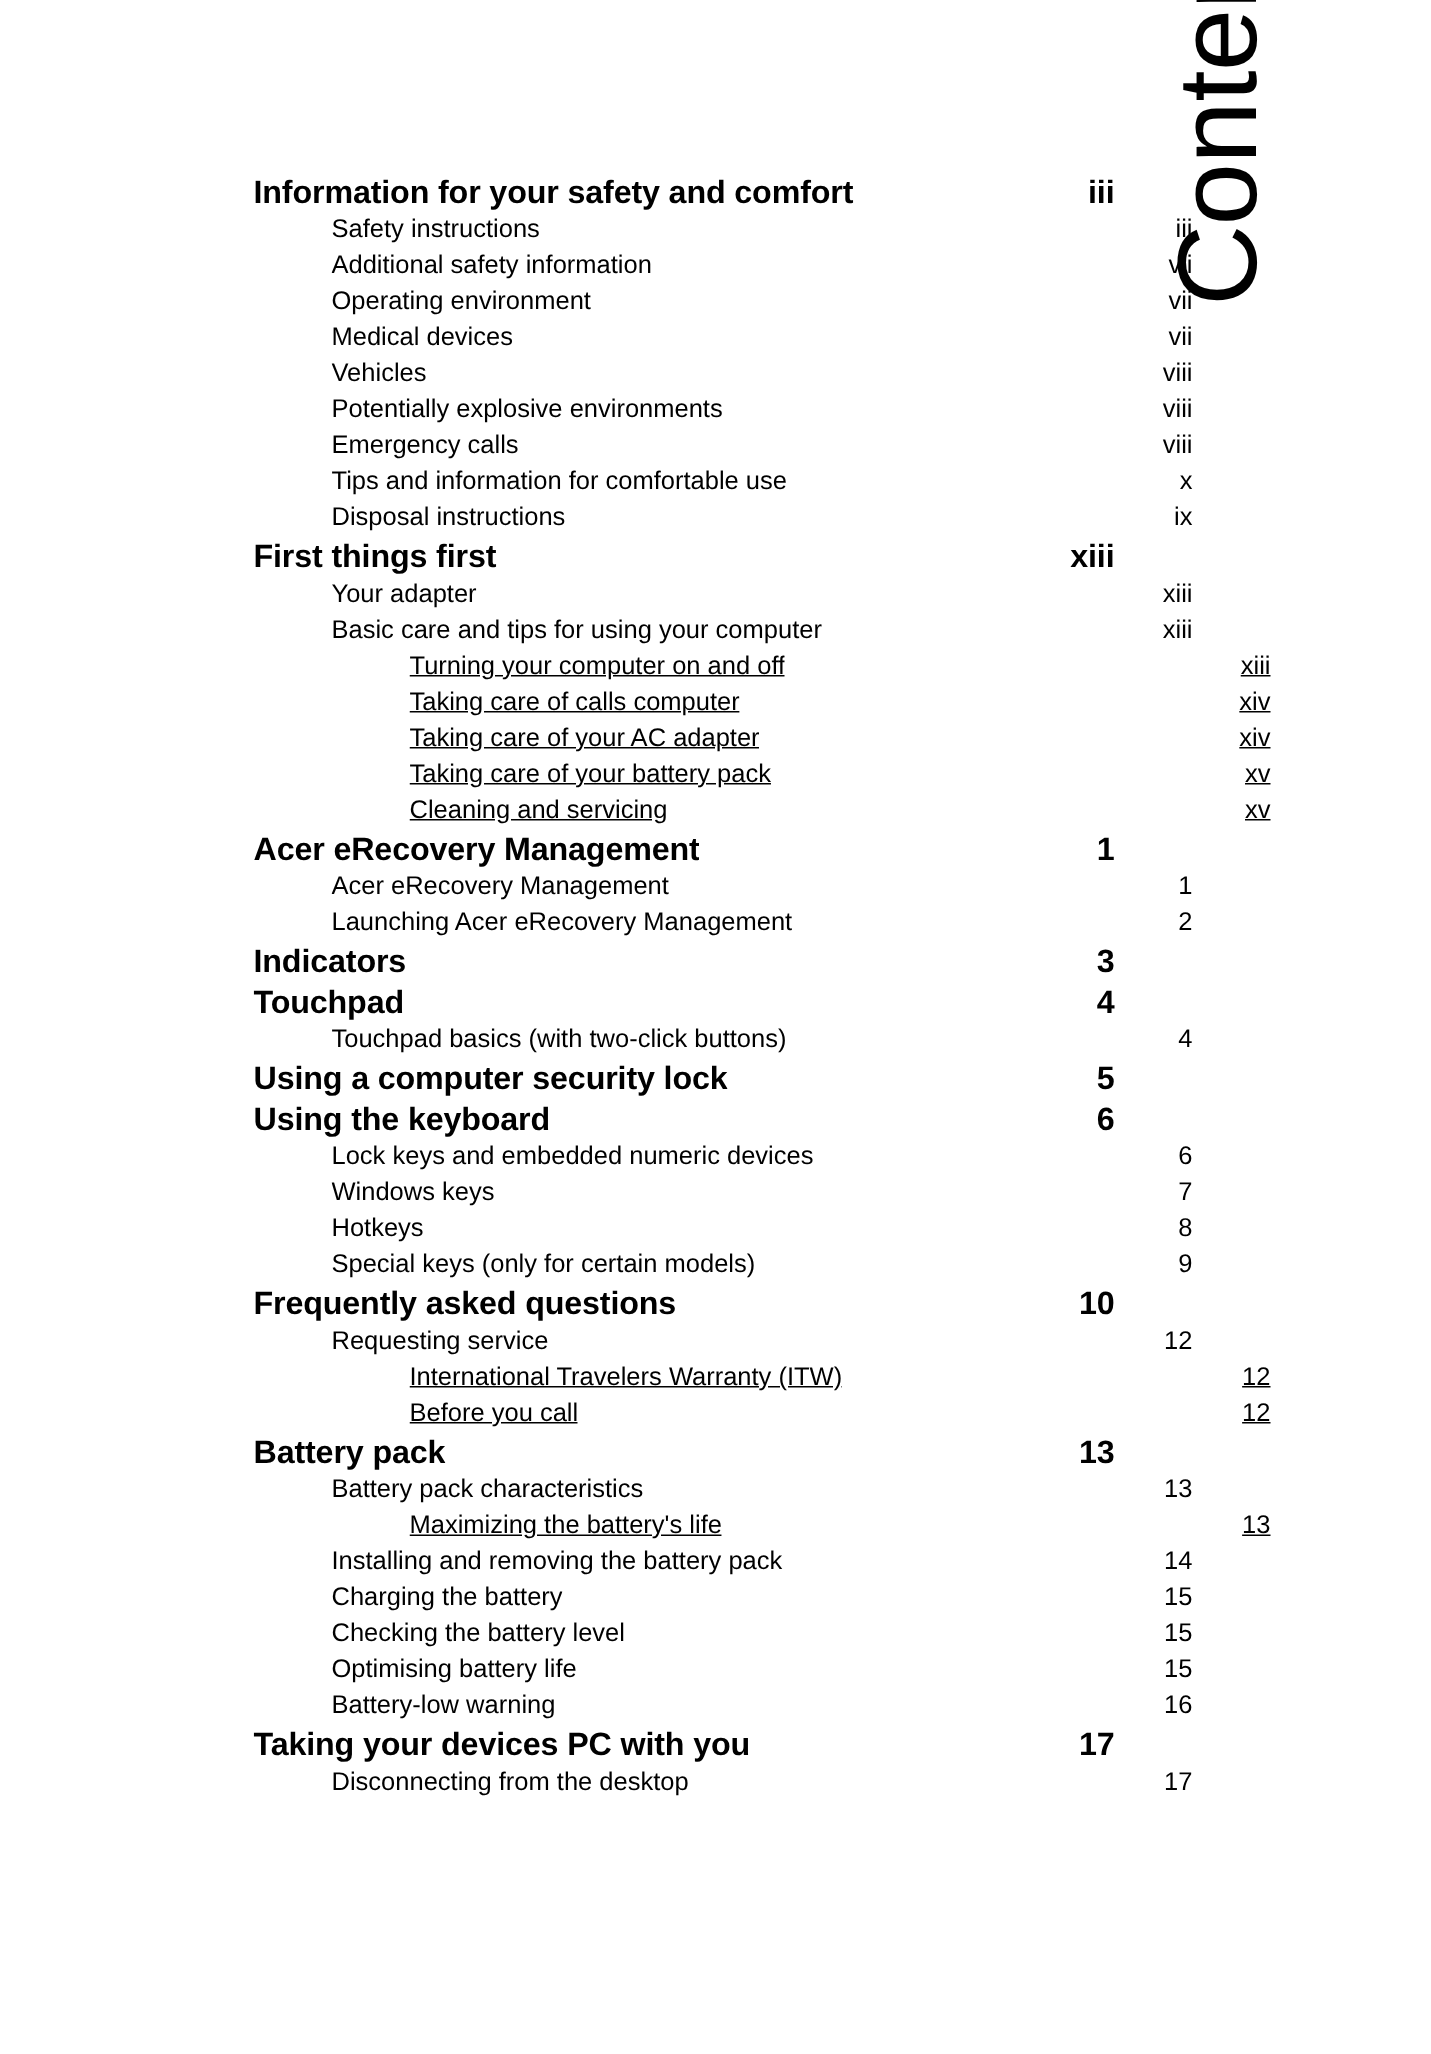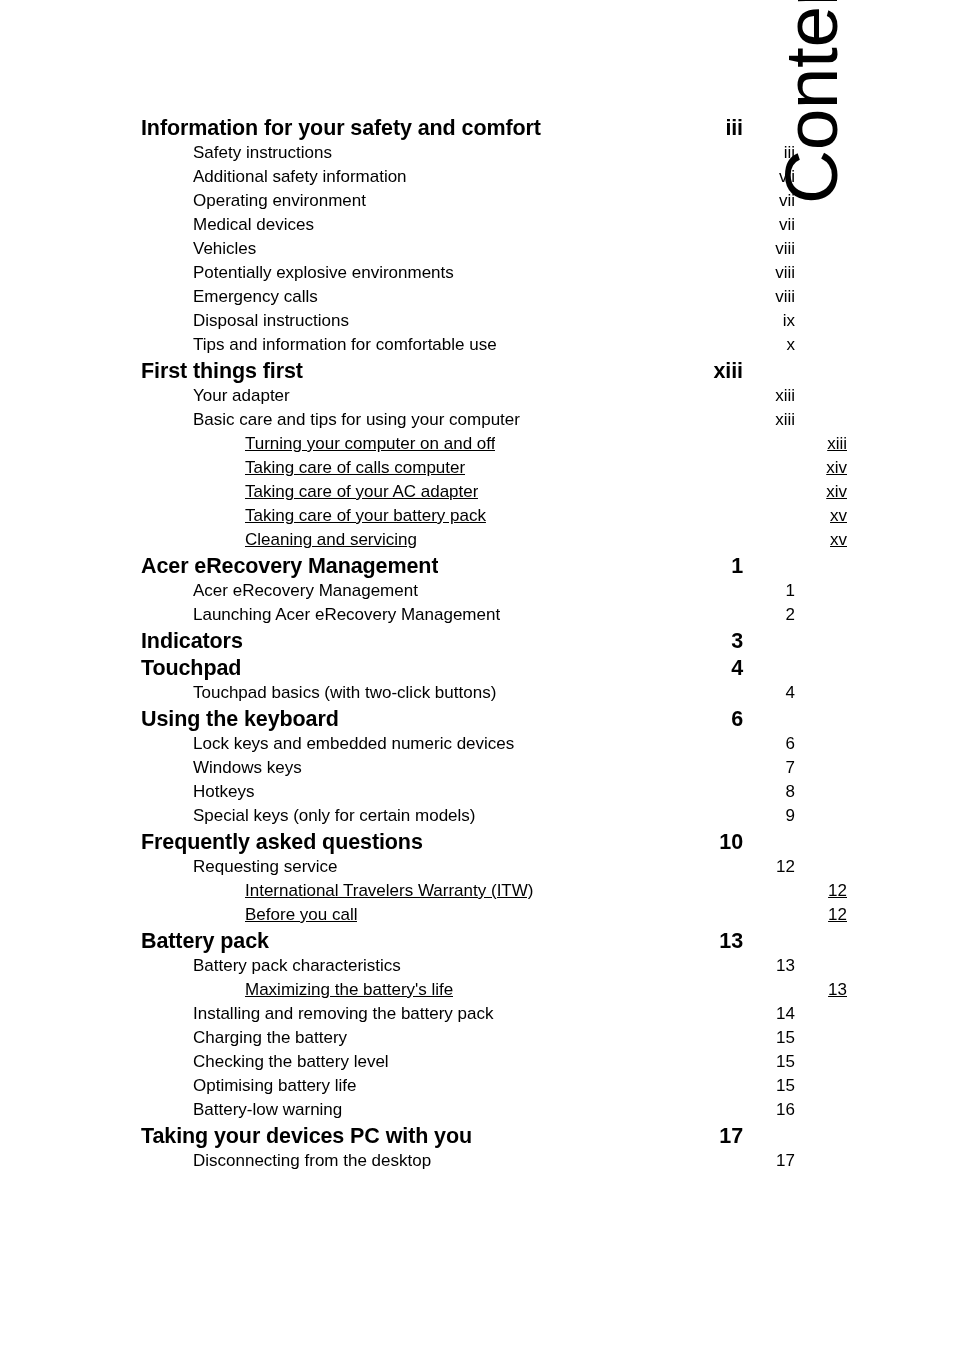--- a/index.html
+++ b/index.html
@@ -46,20 +46,21 @@
 
   .toc-row {
     display: flex;
     align-items: baseline;
     width: 100%;
     white-space: nowrap;
   }
   .toc-label {
     flex: 0 1 auto;
     overflow: hidden;
+    margin-left: 28px;
   }
   .toc-spacer {
     flex: 1 1 auto;
     min-width: 8px;
   }
   .toc-page {
     flex: 0 0 auto;
     text-align: center;
   }
 
@@ -132,29 +133,29 @@
       <span class="toc-label">Potentially explosive environments</span>
       <span class="toc-spacer"></span>
       <span class="toc-page">viii</span>
     </div>
     <div class="toc-row lvl2">
       <span class="toc-label">Emergency calls</span>
       <span class="toc-spacer"></span>
       <span class="toc-page">viii</span>
     </div>
     <div class="toc-row lvl2">
+      <span class="toc-label">Tips and information for comfortable use</span>
+      <span class="toc-spacer"></span>
+      <span class="toc-page">x</span>
+    </div>
+    <div class="toc-row lvl2">
       <span class="toc-label">Disposal instructions</span>
       <span class="toc-spacer"></span>
       <span class="toc-page">ix</span>
     </div>
-    <div class="toc-row lvl2">
-      <span class="toc-label">Tips and information for comfortable use</span>
-      <span class="toc-spacer"></span>
-      <span class="toc-page">x</span>
-    </div>
     <div class="toc-row lvl1">
       <span class="toc-label">First things first</span>
       <span class="toc-spacer"></span>
       <span class="toc-page">xiii</span>
     </div>
     <div class="toc-row lvl2">
       <span class="toc-label">Your adapter</span>
       <span class="toc-spacer"></span>
       <span class="toc-page">xiii</span>
     </div>
@@ -212,20 +213,25 @@
       <span class="toc-label">Touchpad</span>
       <span class="toc-spacer"></span>
       <span class="toc-page">4</span>
     </div>
     <div class="toc-row lvl2">
       <span class="toc-label">Touchpad basics (with two-click buttons)</span>
       <span class="toc-spacer"></span>
       <span class="toc-page">4</span>
     </div>
     <div class="toc-row lvl1">
+      <span class="toc-label">Using a computer security lock</span>
+      <span class="toc-spacer"></span>
+      <span class="toc-page">5</span>
+    </div>
+    <div class="toc-row lvl1">
       <span class="toc-label">Using the keyboard</span>
       <span class="toc-spacer"></span>
       <span class="toc-page">6</span>
     </div>
     <div class="toc-row lvl2">
       <span class="toc-label">Lock keys and embedded numeric devices</span>
       <span class="toc-spacer"></span>
       <span class="toc-page">6</span>
     </div>
     <div class="toc-row lvl2">

